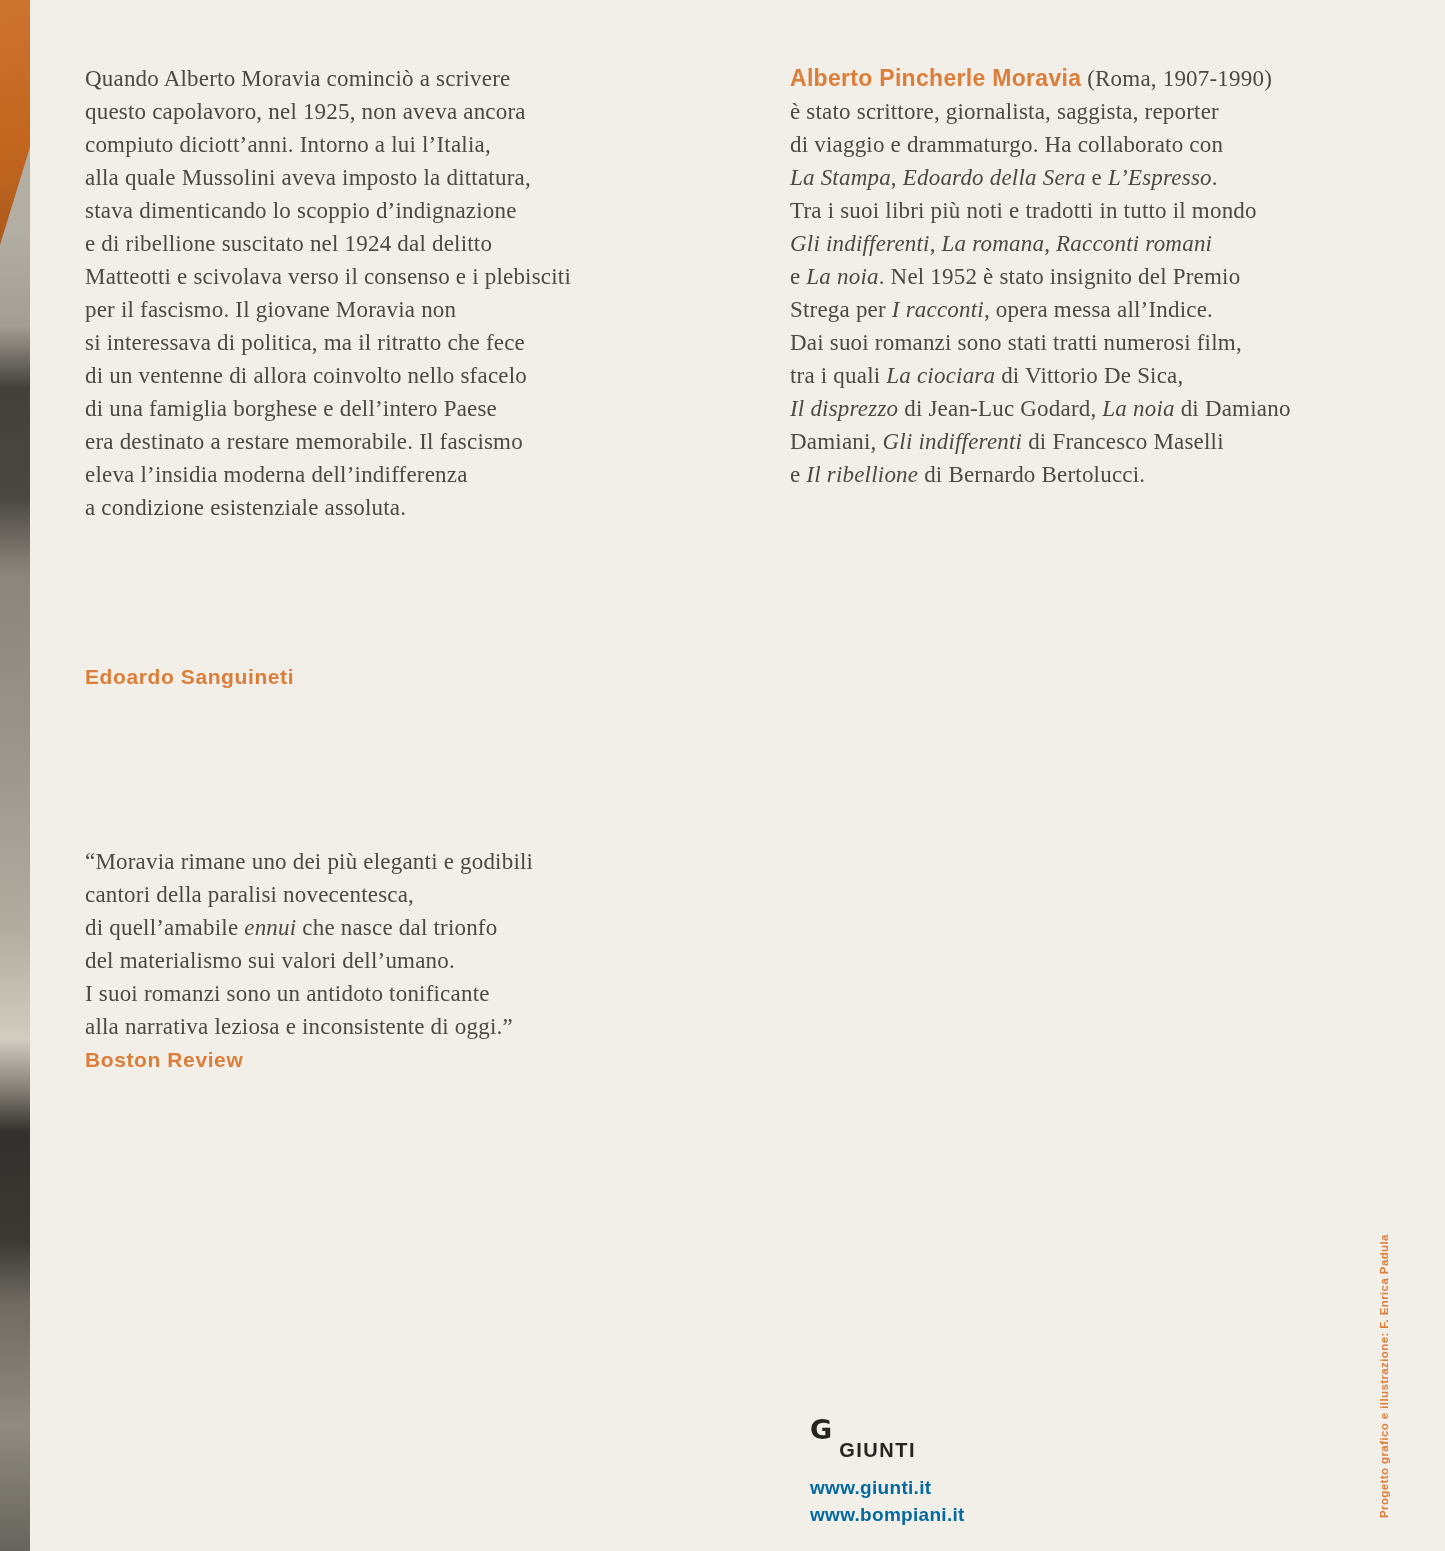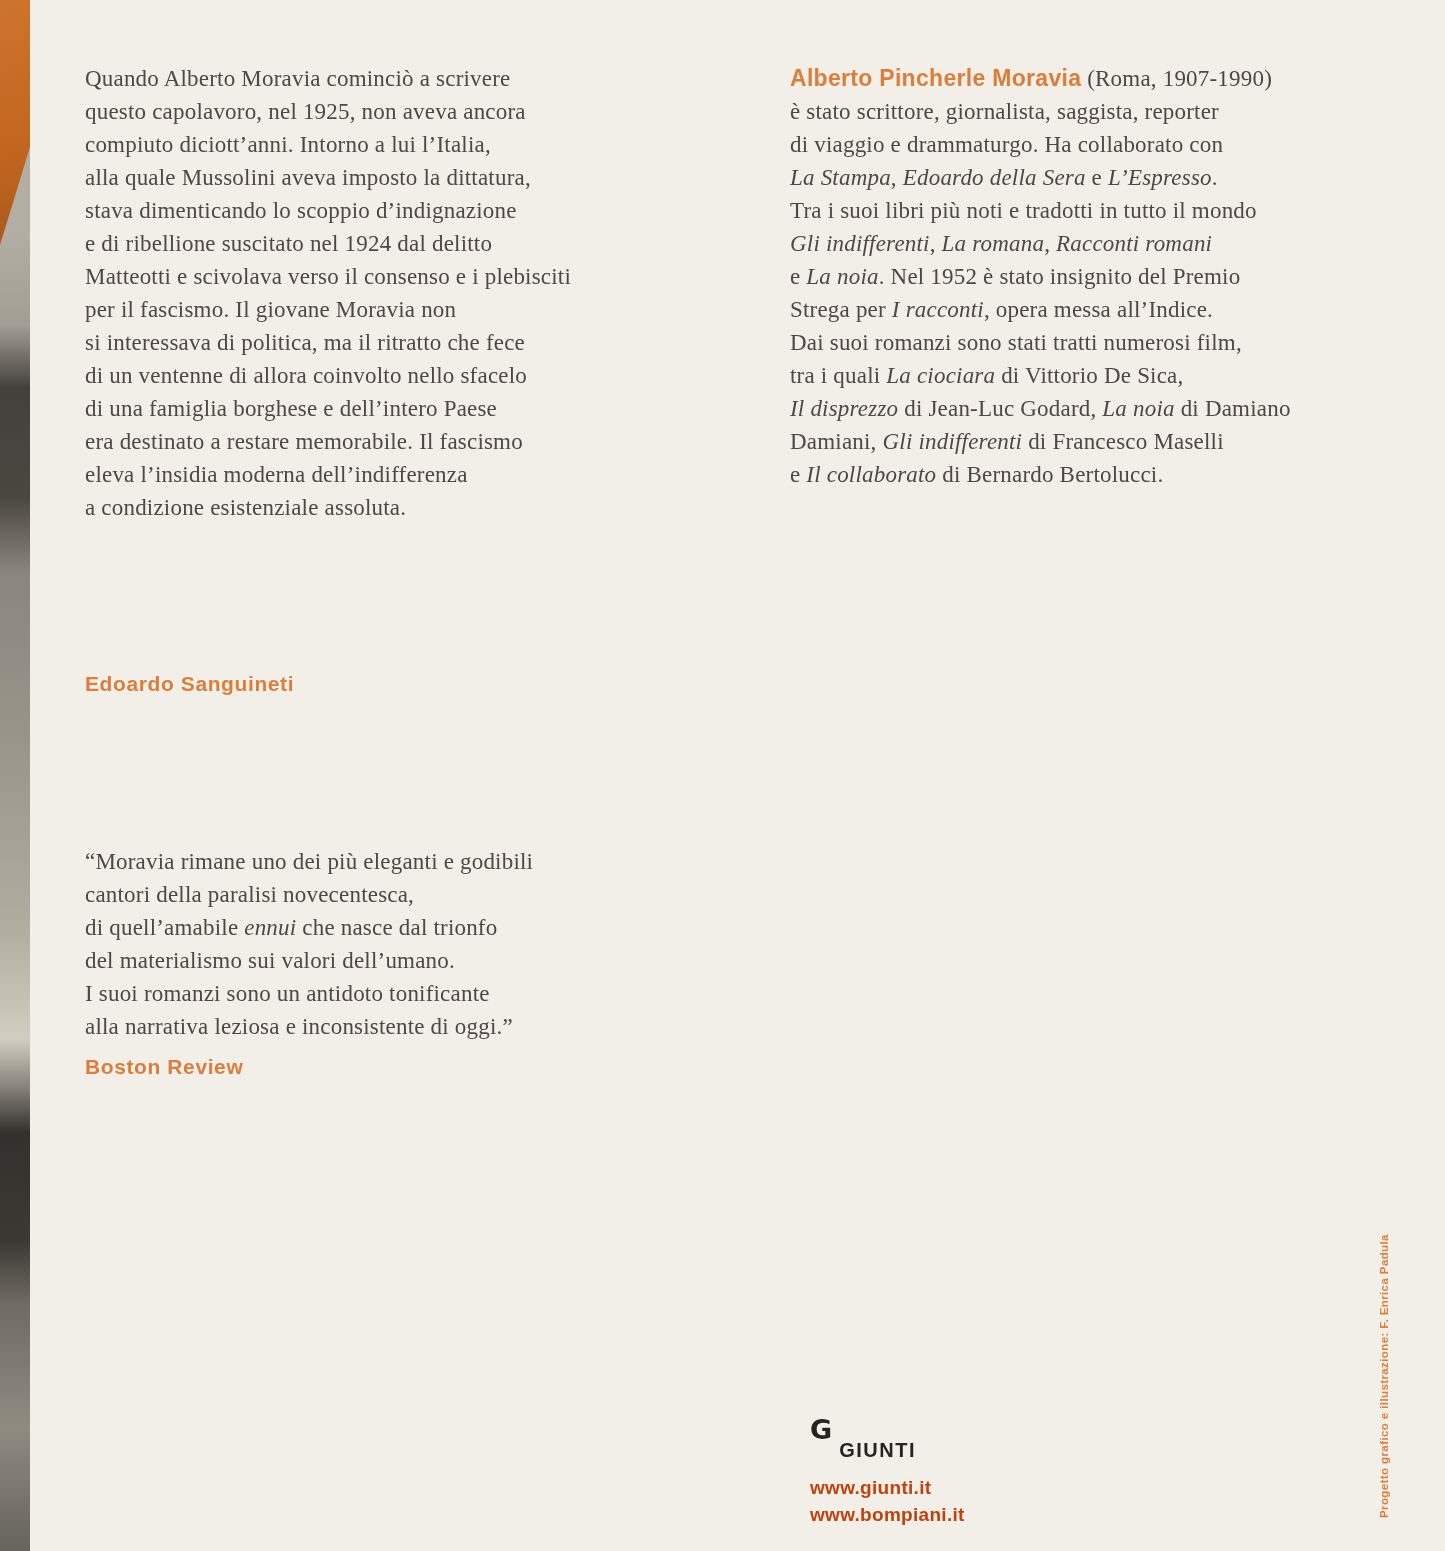--- a/index.html
+++ b/index.html
@@ -44,21 +44,21 @@
   .seg-normal{}
   .seg-italic{font-style:italic;}
   .seg-bold-orange{
     font-family:"Liberation Sans", sans-serif;
     font-weight:bold;
     color:var(--accent);
     letter-spacing:.3px;
     margin-top:30px;
   }
   .attribution{
-    margin-top:12px;
+    margin-top:5px;
     font-family:"Liberation Sans", sans-serif;
     font-weight:bold;
     font-size:21px;
     letter-spacing:.6px;
     color:var(--accent);
   }
 
   .col-left-intro{position:absolute;left:85px;top:62px;width:610px;}
   .quote-1{position:absolute;left:85px;top:660px;width:610px;}
   .quote-2{position:absolute;left:85px;top:845px;width:610px;}
@@ -79,21 +79,21 @@
     font-size:20px;
     letter-spacing:1.5px;
     color:#262420;
     margin-top:43px;
   }
   .url{
     font-family:"Liberation Sans", sans-serif;
     font-weight:bold;
     font-size:19px;
     line-height:27px;
-    color:#c2410c;
+    color:#0369a1;
     letter-spacing:.3px;
   }
   .urls{margin-top:12px;}
 
   .credit-vertical{
     position:absolute;
     left:1378px;top:1218px;
     height:300px;width:16px;
     writing-mode:vertical-rl;
     transform:rotate(180deg);
@@ -148,21 +148,21 @@
 di viaggio e drammaturgo. Ha collaborato con
 </span><span class="seg-italic">La Stampa</span><span class="seg-normal">, </span><span class="seg-italic">Edoardo della Sera</span><span class="seg-normal"> e </span><span class="seg-italic">L’Espresso</span><span class="seg-normal">.
 Tra i suoi libri più noti e tradotti in tutto il mondo
 </span><span class="seg-italic">Gli indifferenti</span><span class="seg-normal">, </span><span class="seg-italic">La romana</span><span class="seg-normal">, </span><span class="seg-italic">Racconti romani</span><span class="seg-normal">
 e </span><span class="seg-italic">La noia</span><span class="seg-normal">. Nel 1952 è stato insignito del Premio
 Strega per </span><span class="seg-italic">I racconti</span><span class="seg-normal">, opera messa all’Indice.
 Dai suoi romanzi sono stati tratti numerosi film,
 tra i quali </span><span class="seg-italic">La ciociara</span><span class="seg-normal"> di Vittorio De Sica,
 </span><span class="seg-italic">Il disprezzo</span><span class="seg-normal"> di Jean-Luc Godard, </span><span class="seg-italic">La noia</span><span class="seg-normal"> di Damiano
 Damiani, </span><span class="seg-italic">Gli indifferenti</span><span class="seg-normal"> di Francesco Maselli
-e </span><span class="seg-italic">Il collaborato</span><span class="seg-normal"> di Bernardo Bertolucci.</span></p>
+e </span><span class="seg-italic">Il ribellione</span><span class="seg-normal"> di Bernardo Bertolucci.</span></p>
 
   <div class="footer">
     <div class="logo-row">
       <span class="logo-g">G</span>
       <span class="logo-text">GIUNTI</span>
     </div>
     <div class="urls">
       <p class="url">www.giunti.it</p>
       <p class="url">www.bompiani.it</p>
     </div>

